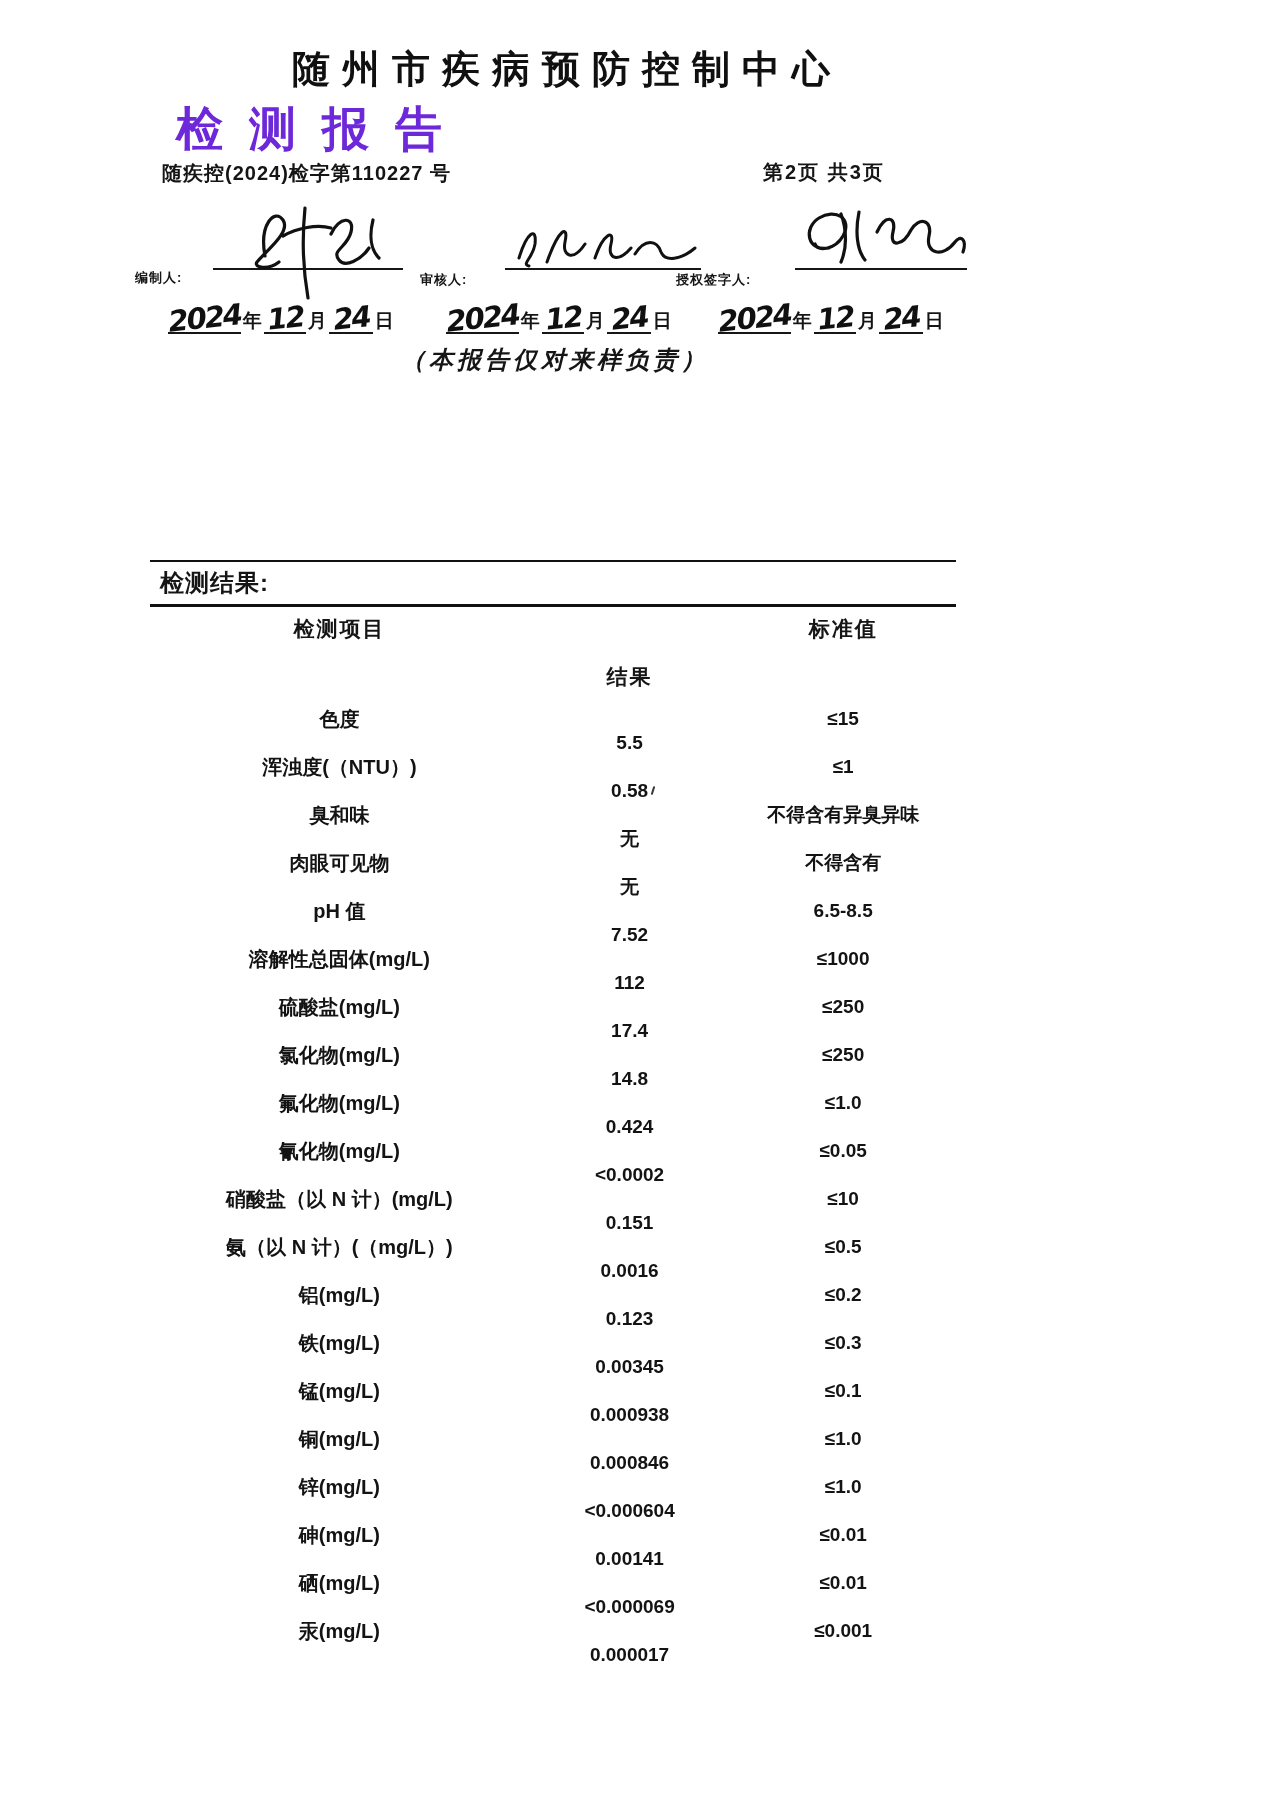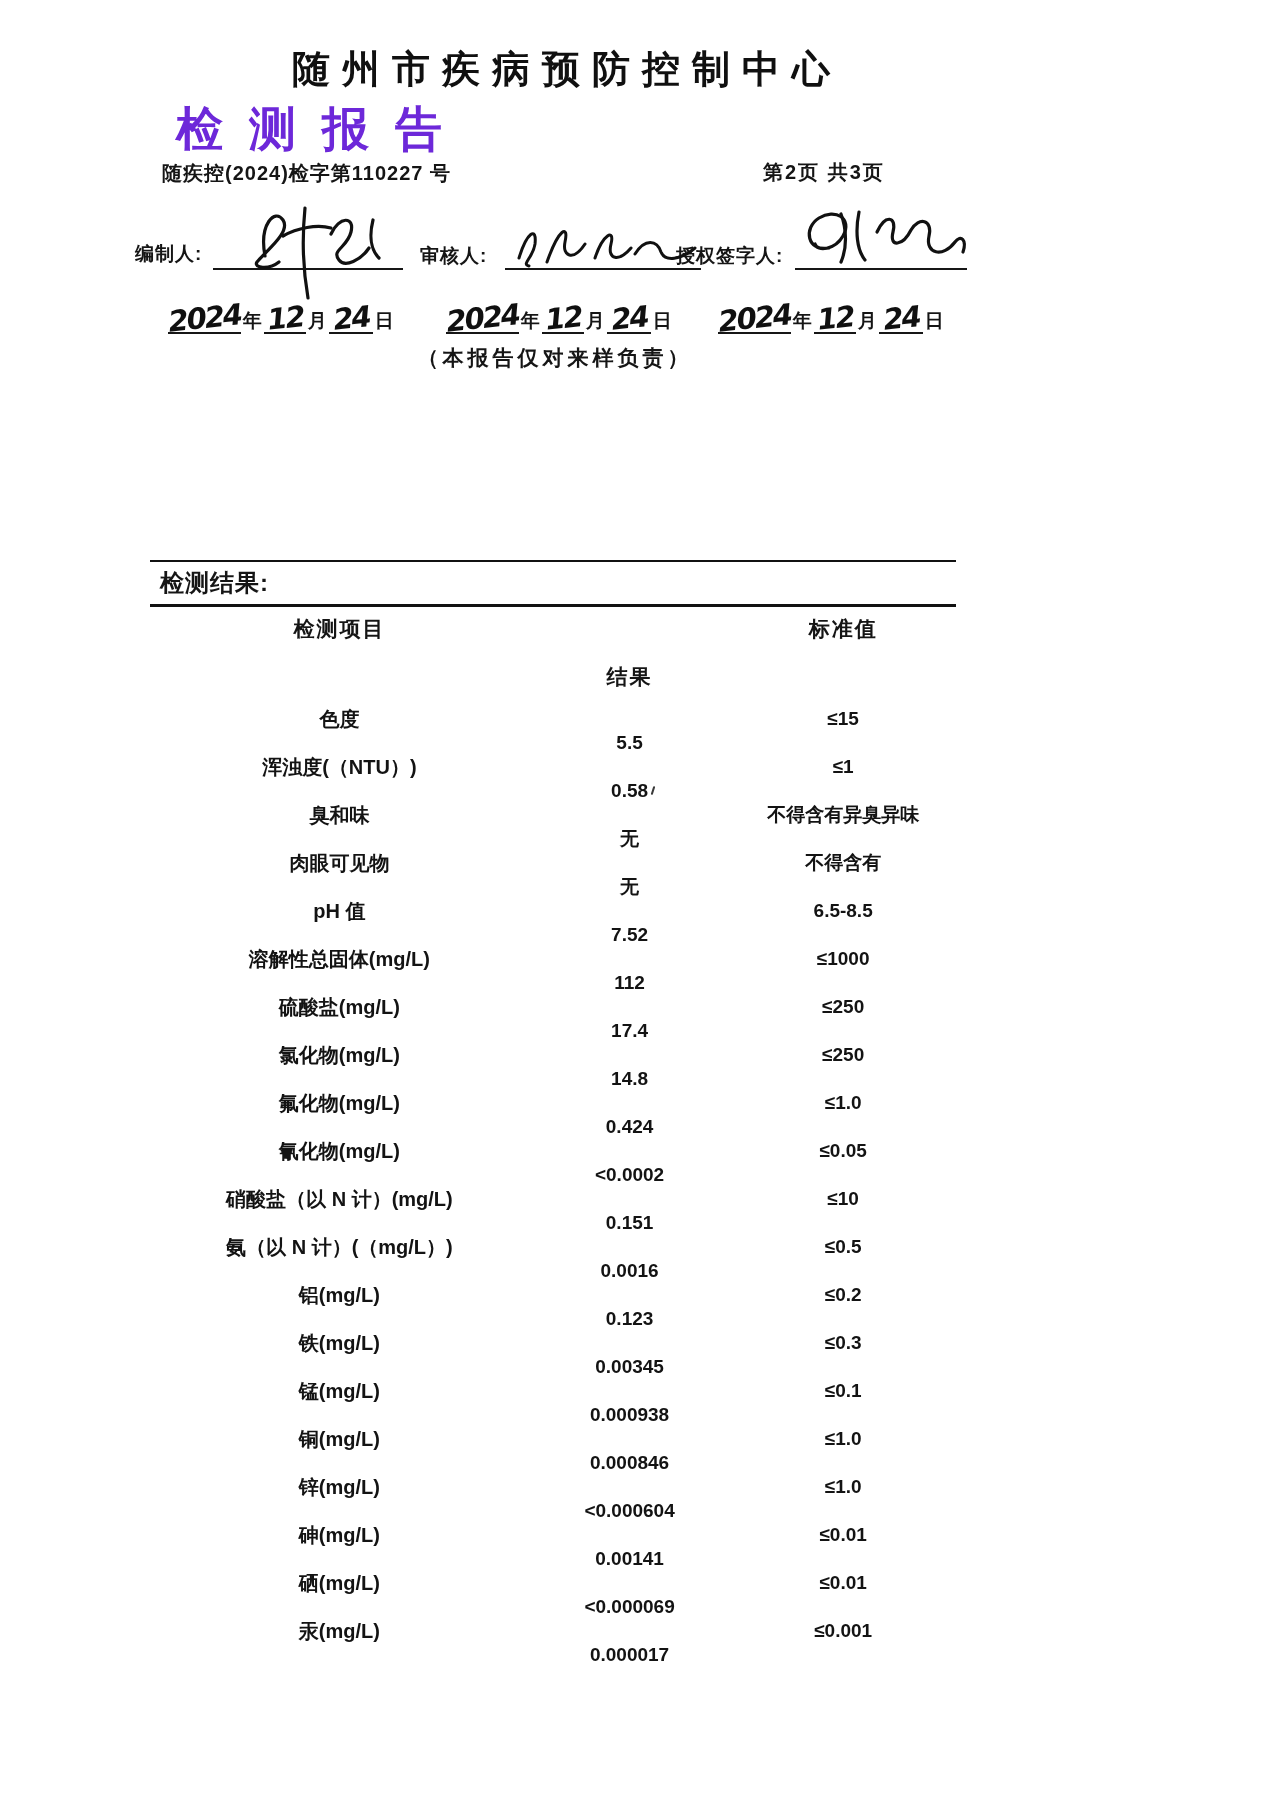--- a/index.html
+++ b/index.html
@@ -23,21 +23,21 @@
   }
   .report-number {
     position:absolute; top:160px; left:162px;
     font-size:20px; font-weight:600; letter-spacing:1px;
   }
   .page-info {
     position:absolute; top:159px; left:763px;
     font-size:20px; font-weight:700; letter-spacing:2px;
   }
   
-  .sig-label { position:absolute; font-size:19px; font-weight:600; letter-spacing:1px; }
+  .sig-label { position:absolute; font-size:13px; font-weight:600; letter-spacing:1px;margin-top:28px; }
   .lab-preparer   { top:241px; left:135px; }
   .lab-reviewer   { top:243px; left:420px; }
   .lab-authorizer { top:243px; left:676px; }
   .sig-line { position:absolute; border-bottom:2px solid #161616; }
   .sig-line svg { overflow:visible; display:block; }
   .s1 { top:206px; left:213px; width:190px; height:62px; }
   .s2 { top:214px; left:505px; width:196px; height:54px; }
   .s3 { top:204px; left:795px; width:172px; height:64px; }
   .date-block { position:absolute; top:298px; white-space:nowrap; }
   .d1 { left:168px; } .d2 { left:446px; } .d3 { left:718px; }
@@ -48,21 +48,21 @@
   }
   .hw-slot.year { min-width:70px; } .hw-slot.mon { min-width:42px; } .hw-slot.day { min-width:44px; }
   .hw {
     display:inline-block; font-family:"DejaVu Sans", sans-serif;
     font-size:29px; font-weight:600; font-style:italic;
     letter-spacing:-2px; transform:rotate(-6deg) translateY(3px);
     color:#101010;
   }
   .note {
     position:absolute; top:344px; left:150px; width:810px; text-align:center;
-    font-size:21px; font-weight:600; letter-spacing:4px;
+    font-size:24px; font-weight:600; letter-spacing:4px;font-style:italic;
   }
   
   .results { position:absolute; top:560px; left:150px; width:806px; }
   .section-bar {
     border-top:2px solid #111; border-bottom:3px solid #111;
     padding:5px 0 5px 10px;
   }
   .section-bar span { font-size:24px; font-weight:700; letter-spacing:1px; }
   .thead { display:flex; padding:8px 0 4px 0; }
   .th { font-size:21px; font-weight:700; text-align:center; letter-spacing:2px; }

